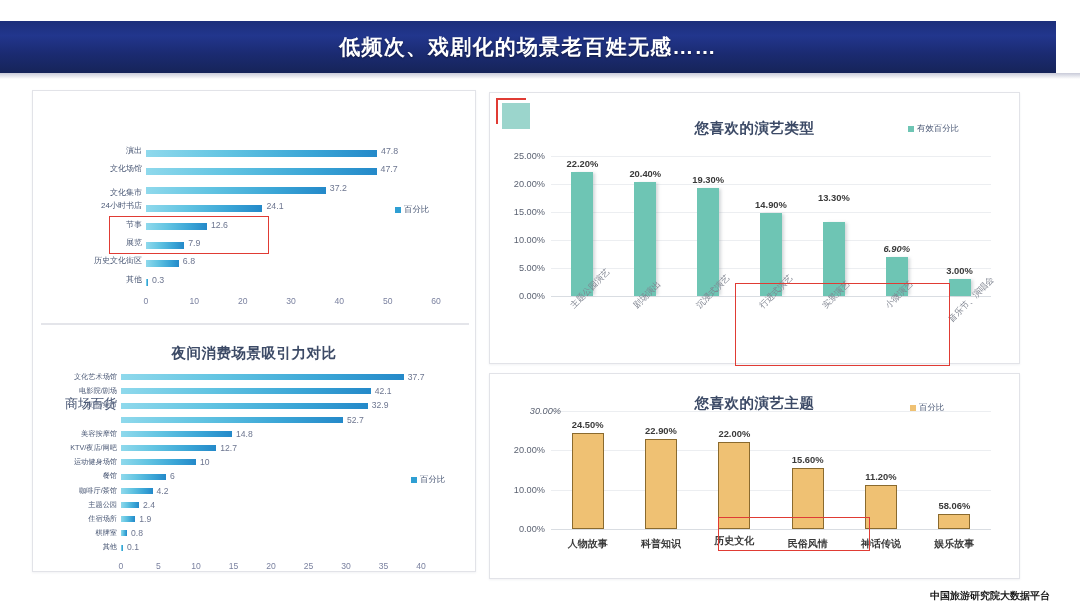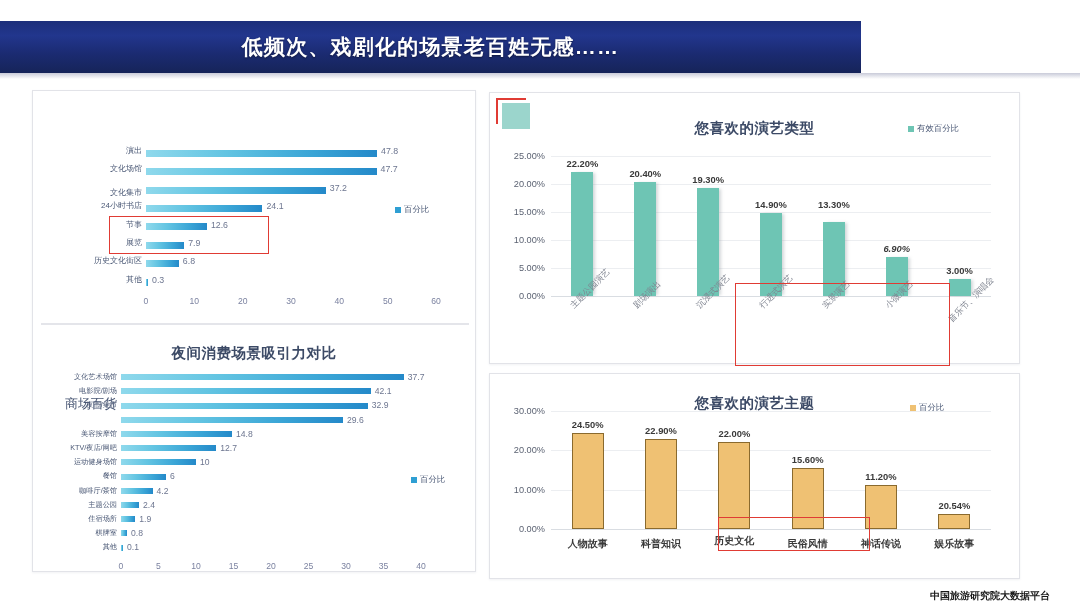--- a/index.html
+++ b/index.html
@@ -6,21 +6,21 @@
   html, body {
     width: 1080px; height: 608px;
     background: #ffffff;
     font-family: "Liberation Sans", "DejaVu Sans", sans-serif;
     overflow: hidden;
   }
   #slide { position: relative; width: 1080px; height: 608px; background: #fff; }
 
   
   .banner {
-    position: absolute; left: 0; top: 21px; width: 861px; height: 52px;
+    position: absolute; left: 0; top: 21px; width: 1056px; height: 52px;
     background: linear-gradient(180deg, #1c2f7a 0%, #22368d 28%, #1b2b72 62%, #162459 100%);
     display: flex; align-items: center; justify-content: center;
   }
   .banner-title {
     color: #ffffff; font-size: 21px; font-weight: bold; letter-spacing: 1.2px;
     text-shadow: 0 1px 2px rgba(0,0,0,.45);
   }
   .banner-shadow {
     position: absolute; left: 0; top: 73px; width: 1080px; height: 6px;
     background: linear-gradient(180deg, rgba(120,125,160,.40), rgba(255,255,255,0));
@@ -173,21 +173,21 @@
         <div class="hbar-fill" style="left:88px; top:283.1px; width:282.75000000000006px; height:6px;"></div>
         <div class="hbar-val" style="left:374.75000000000006px; top:280px; font-size:8.6px;">37.7</div>
         <div class="hbar-cat" style="left:4px; top:294.2px; width:80px; font-size:7.2px;">电影院/剧场</div>
         <div class="hbar-fill" style="left:88px; top:297.3px; width:249.74999999999997px; height:6px;"></div>
         <div class="hbar-val" style="left:341.75px; top:294.2px; font-size:8.6px;">42.1</div>
         <div class="hbar-cat" style="left:4px; top:308.4px; width:80px; font-size:7.2px;">夜市/集市</div>
         <div class="hbar-fill" style="left:88px; top:311.5px; width:246.75px; height:6px;"></div>
         <div class="hbar-val" style="left:338.75px; top:308.4px; font-size:8.6px;">32.9</div>
         <div class="hbar-cat" style="left:4px; top:307px; width:80px; font-size:13px;">商场百货</div>
         <div class="hbar-fill" style="left:88px; top:325.70000000000005px; width:222px; height:6px;"></div>
-        <div class="hbar-val" style="left:314px; top:322.6px; font-size:8.6px;">29.6</div>
+        <div class="hbar-val" style="left:314px; top:322.6px; font-size:8.6px;">52.7</div>
         <div class="hbar-cat" style="left:4px; top:336.8px; width:80px; font-size:7.2px;">美容按摩馆</div>
         <div class="hbar-fill" style="left:88px; top:339.90000000000003px; width:111px; height:6px;"></div>
         <div class="hbar-val" style="left:203px; top:336.8px; font-size:8.6px;">14.8</div>
         <div class="hbar-cat" style="left:4px; top:351px; width:80px; font-size:7.2px;">KTV/夜店/网吧</div>
         <div class="hbar-fill" style="left:88px; top:354.1px; width:95.25px; height:6px;"></div>
         <div class="hbar-val" style="left:187.25px; top:351px; font-size:8.6px;">12.7</div>
         <div class="hbar-cat" style="left:4px; top:365.2px; width:80px; font-size:7.2px;">运动健身场馆</div>
         <div class="hbar-fill" style="left:88px; top:368.3px; width:75px; height:6px;"></div>
         <div class="hbar-val" style="left:167px; top:365.2px; font-size:8.6px;">10</div>
         <div class="hbar-cat" style="left:4px; top:379.4px; width:80px; font-size:7.2px;">餐馆</div>
@@ -247,21 +247,21 @@
         <div class="vbar teal" style="left:144.28571428571428px; top:88.76px; width:22px; height:114.24px;"></div>
         <div class="vval" style="left:123.28571428571428px; top:74.76px; width:64px;">20.40%</div>
         <div class="xlab-rot" style="left:141.28571428571428px; top:210px;">剧场演出</div>
         <div class="vbar teal" style="left:207.14285714285714px; top:94.92px; width:22px; height:108.08px;"></div>
         <div class="vval" style="left:186.14285714285714px; top:80.92px; width:64px;text-align:center;">19.30%</div>
         <div class="xlab-rot" style="left:204.14285714285714px; top:210px;">沉浸式演艺</div>
         <div class="vbar teal" style="left:270px; top:119.56px; width:22px; height:83.44px;"></div>
         <div class="vval" style="left:249px; top:105.56px; width:64px;">14.90%</div>
         <div class="xlab-rot" style="left:267px; top:210px;">行进式演艺</div>
         <div class="vbar teal" style="left:332.85714285714283px; top:128.51999999999998px; width:22px; height:74.48px;"></div>
-        <div class="vval" style="left:311.85714285714283px; top:106px; width:64px;text-align:center;">13.30%</div>
+        <div class="vval" style="left:311.85714285714283px; top:99px; width:64px;text-align:center;">13.30%</div>
         <div class="xlab-rot" style="left:329.85714285714283px; top:210px;">实景演艺</div>
         <div class="vbar teal" style="left:395.7142857142857px; top:164.36px; width:22px; height:38.64px;"></div>
         <div class="vval" style="left:374.7142857142857px; top:150.36px; width:64px;font-style:italic;">6.90%</div>
         <div class="xlab-rot" style="left:392.7142857142857px; top:210px;">小微演艺</div>
         <div class="vbar teal" style="left:458.57142857142856px; top:186.2px; width:22px; height:16.8px;"></div>
         <div class="vval" style="left:437.57142857142856px; top:172.2px; width:64px;">3.00%</div>
         <div class="xlab-rot" style="left:455.57142857142856px; top:224px;">音乐节、演唱会</div>
         <div class="legend-box" style="left:418px; top:30px;">
           <div class="legend-swatch" style="background:#6ec5b4;"></div>
           <span>有效百分比</span>
@@ -273,38 +273,38 @@
   <div class="card" id="card-br">
     <div class="chart-title" style="top:20px;">您喜欢的演艺主题</div>
     <div class="vbar-plot" id="plot-performance-theme">
         <div class="axis0" style="left:61px; top:155px; width:440px;"></div>
         <div class="ylab" style="left:3px; top:150px; width:52px; font-size:9.2px;">0.00%</div>
         <div class="gridline" style="left:61px; top:115.66666666666666px; width:440px;"></div>
         <div class="ylab" style="left:3px; top:110.66666666666666px; width:52px; font-size:9.2px;">10.00%</div>
         <div class="gridline" style="left:61px; top:76.33333333333333px; width:440px;"></div>
         <div class="ylab" style="left:3px; top:71.33333333333333px; width:52px; font-size:9.2px;">20.00%</div>
         <div class="gridline" style="left:61px; top:37px; width:440px;"></div>
-        <div class="ylab" style="left:3px; top:32px; width:52px; font-size:9.2px;">30.00%</div>
+        <div class="ylab" style="left:19px; top:32px; width:52px; font-size:9.2px;font-style:italic;">30.00%</div>
         <div class="vbar gold" style="left:81.66666666666666px; top:58.63333333333334px; width:32px; height:96.36666666666666px;"></div>
         <div class="vval" style="left:65.66666666666666px; top:44.63333333333334px; width:64px;">24.50%</div>
         <div class="xlab-flat" style="left:57.66666666666666px; top:163px; width:80px;">人物故事</div>
         <div class="vbar gold" style="left:155px; top:64.92666666666668px; width:32px; height:90.07333333333332px;"></div>
         <div class="vval" style="left:139px; top:50.92666666666668px; width:64px;">22.90%</div>
         <div class="xlab-flat" style="left:131px; top:163px; width:80px;">科普知识</div>
         <div class="vbar gold" style="left:228.33333333333331px; top:68.46666666666667px; width:32px; height:86.53333333333333px;"></div>
         <div class="vval" style="left:212.33333333333331px; top:54.46666666666667px; width:64px;">22.00%</div>
         <div class="xlab-flat" style="left:204.33333333333331px; top:160px; width:80px;">历史文化</div>
         <div class="vbar gold" style="left:301.66666666666663px; top:93.64px; width:32px; height:61.36px;"></div>
         <div class="vval" style="left:285.66666666666663px; top:79.64px; width:64px;">15.60%</div>
         <div class="xlab-flat" style="left:277.66666666666663px; top:163px; width:80px;">民俗风情</div>
         <div class="vbar gold" style="left:375px; top:110.94666666666667px; width:32px; height:44.05333333333333px;"></div>
         <div class="vval" style="left:359px; top:96.94666666666667px; width:64px;">11.20%</div>
         <div class="xlab-flat" style="left:351px; top:163px; width:80px;">神话传说</div>
         <div class="vbar gold" style="left:448.3333333333333px; top:140.05333333333334px; width:32px; height:14.946666666666665px;"></div>
-        <div class="vval" style="left:432.3333333333333px; top:126.05333333333334px; width:64px;">20.54%</div>
+        <div class="vval" style="left:432.3333333333333px; top:126.05333333333334px; width:64px;">58.06%</div>
         <div class="xlab-flat" style="left:424.3333333333333px; top:163px; width:80px;">娱乐故事</div>
         <div class="legend-box" style="left:420px; top:28px;">
           <div class="legend-swatch" style="background:#efc173;"></div>
           <span>百分比</span>
         </div>
         <div class="redbox" style="left:228px; top:143px; width:152px; height:34px;"></div>
       </div>
   </div>
 
   <div class="footer">中国旅游研究院大数据平台</div>

